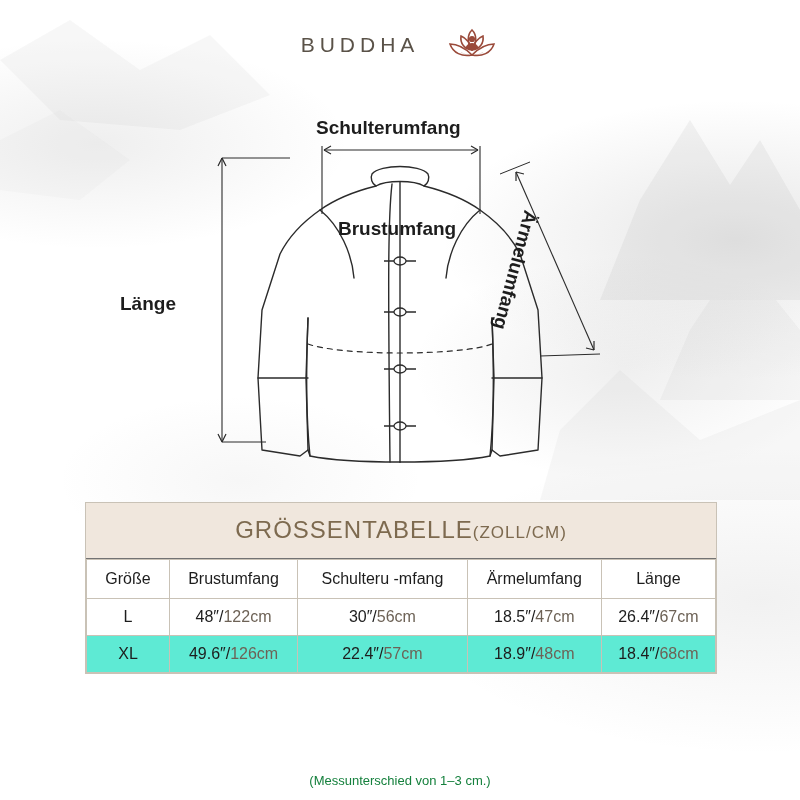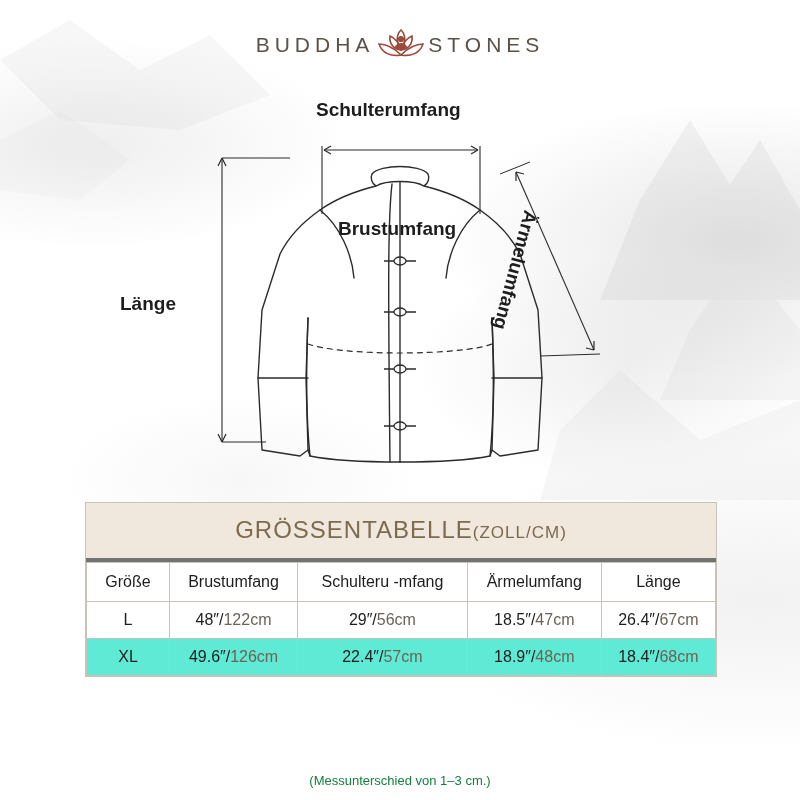--- a/index.html
+++ b/index.html
@@ -22,35 +22,35 @@
       radial-gradient(ellipse 500px 220px at 95% 75%, rgba(120,120,120,.10), rgba(255,255,255,0) 70%);
     pointer-events:none;
   }
   .bg-ink2{
     position:absolute;inset:0;pointer-events:none;opacity:.55;
   }
 
   
   .brand{
     position:absolute;left:0;right:0;top:22px;
-    display:flex;align-items:center;justify-content:center;gap:0;
+    display:flex;align-items:center;justify-content:center;gap:26px;
     z-index:3;
   }
   .brand-word{
     font-size:21px;letter-spacing:5px;color:#5a5248;font-weight:400;
   }
   .lotus-logo{display:block;}
 
   
   .illu{position:absolute;left:0;top:78px;width:800px;height:420px;z-index:2;}
   .lbl{
     position:absolute;font-size:19px;color:#1d1d1d;font-weight:700;
     white-space:nowrap;
   }
-  .lbl-shoulder{left:316px;top:21px;}
+  .lbl-shoulder{left:316px;top:39px;}
   .lbl-chest{left:338px;top:140px;}
   .lbl-length{left:120px;top:215px;}
   .lbl-sleeve{
     left:520px;top:130px;
     writing-mode:vertical-rl;
     transform:rotate(15deg);
     transform-origin:left top;
     letter-spacing:0px;
   }
 
@@ -60,21 +60,21 @@
     border:1px solid #c9c2b6;
     background:#fff;
   }
   .table-title{
     background:#f0e7dd;
     text-align:center;
     padding:13px 0 14px;
     color:#7d6a4f;
     font-size:24px;
     letter-spacing:1px;
-    border-bottom:4px solid #737373;
+    border-bottom:1px solid #737373;
   }
   .table-title .small{font-size:17px;}
   table{border-collapse:collapse;width:100%;}
   th,td{
     border:1px solid #c9c2b6;
     text-align:center;
     font-size:16px;
     font-weight:400;
     color:#1d1d1d;
     padding:9px 2px;
@@ -121,21 +121,20 @@
       <path d="M38 14 C39 21 35 27 27 28 C29 21 33 16 38 14 Z"></path>
       <path d="M5 22 C8 31 17 35 27 33 C21 27 13 22 5 22 Z"></path>
       <path d="M49 22 C46 31 37 35 27 33 C33 27 41 22 49 22 Z"></path>
     </g>
     <g fill="#9a4a3a">
       <circle cx="27" cy="17" r="3.1"></circle>
       <path d="M27 21 c-4 0 -6.5 3 -6.5 6 h13 c0 -3 -2.5 -6 -6.5 -6 Z"></path>
       <path d="M16 30 c4 4 18 4 22 0 c-3 3.6 -19 3.6 -22 0 Z"></path>
     </g>
   </svg>
-  <span class="brand-word">STONES</span>
 </div>
 
 <div class="illu">
 
   <svg width="800" height="420" viewBox="0 0 800 420">
     <g stroke="#2b2b2b" stroke-width="1.4" fill="none" stroke-linejoin="round" stroke-linecap="round">
 
       <path d="M372 96 C380 86 420 86 428 96 C430 100 428 106 424 108 C414 102 386 102 376 108 C372 106 370 100 372 96 Z"></path>
 
       <path d="M376 108 C352 114 334 122 320 132 C300 146 288 160 280 176
@@ -219,21 +218,21 @@
         <th>Brustumfang</th>
         <th>Schulteru -mfang</th>
         <th>Ärmelumfang</th>
         <th>Länge</th>
       </tr>
     </thead>
     <tbody>
       <tr>
         <td>L</td>
         <td><span>48″/</span><span class="cm">122cm</span></td>
-        <td><span>29″/</span><span class="cm">56cm</span></td>
+        <td><span>30″/</span><span class="cm">56cm</span></td>
         <td><span>18.5″/</span><span class="cm">47cm</span></td>
         <td><span>26.4″/</span><span class="cm">67cm</span></td>
       </tr>
       <tr class="alt">
         <td>XL</td>
         <td><span>49.6″/</span><span class="cm">126cm</span></td>
         <td><span>22.4″/</span><span class="cm">57cm</span></td>
         <td><span>18.9″/</span><span class="cm">48cm</span></td>
         <td><span>18.4″/</span><span class="cm">68cm</span></td>
       </tr>

